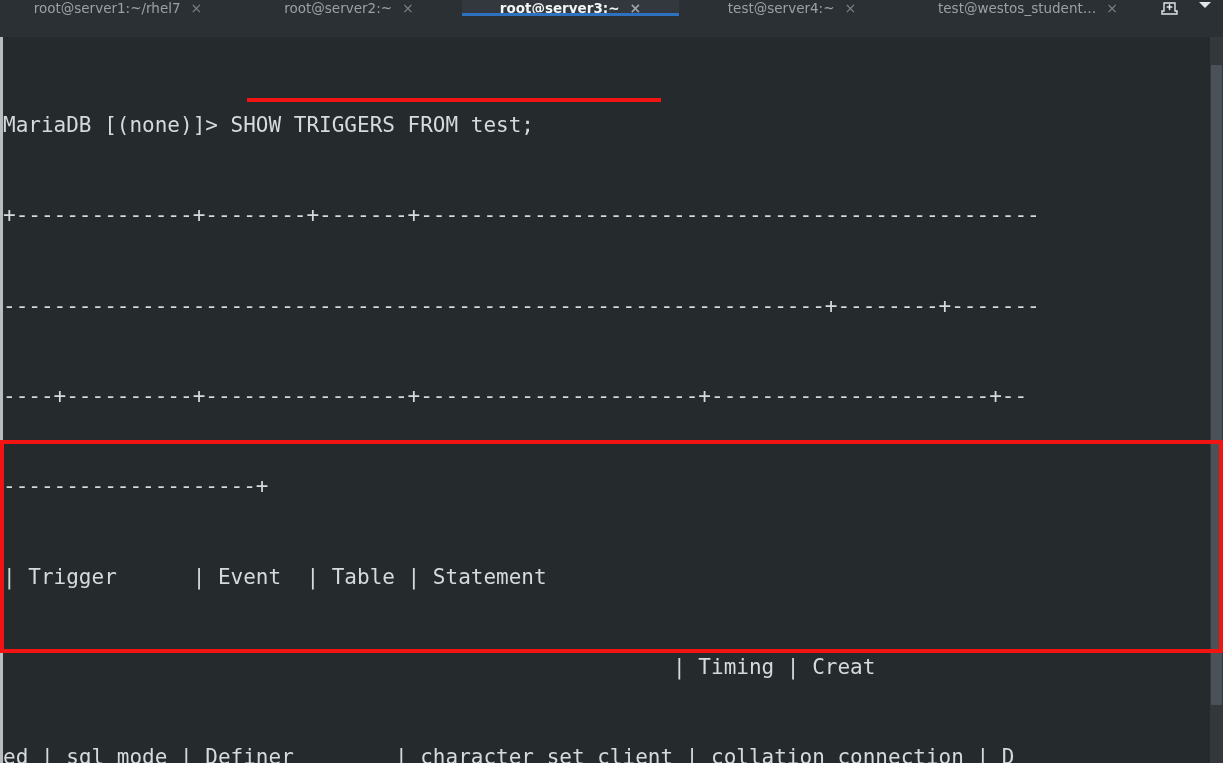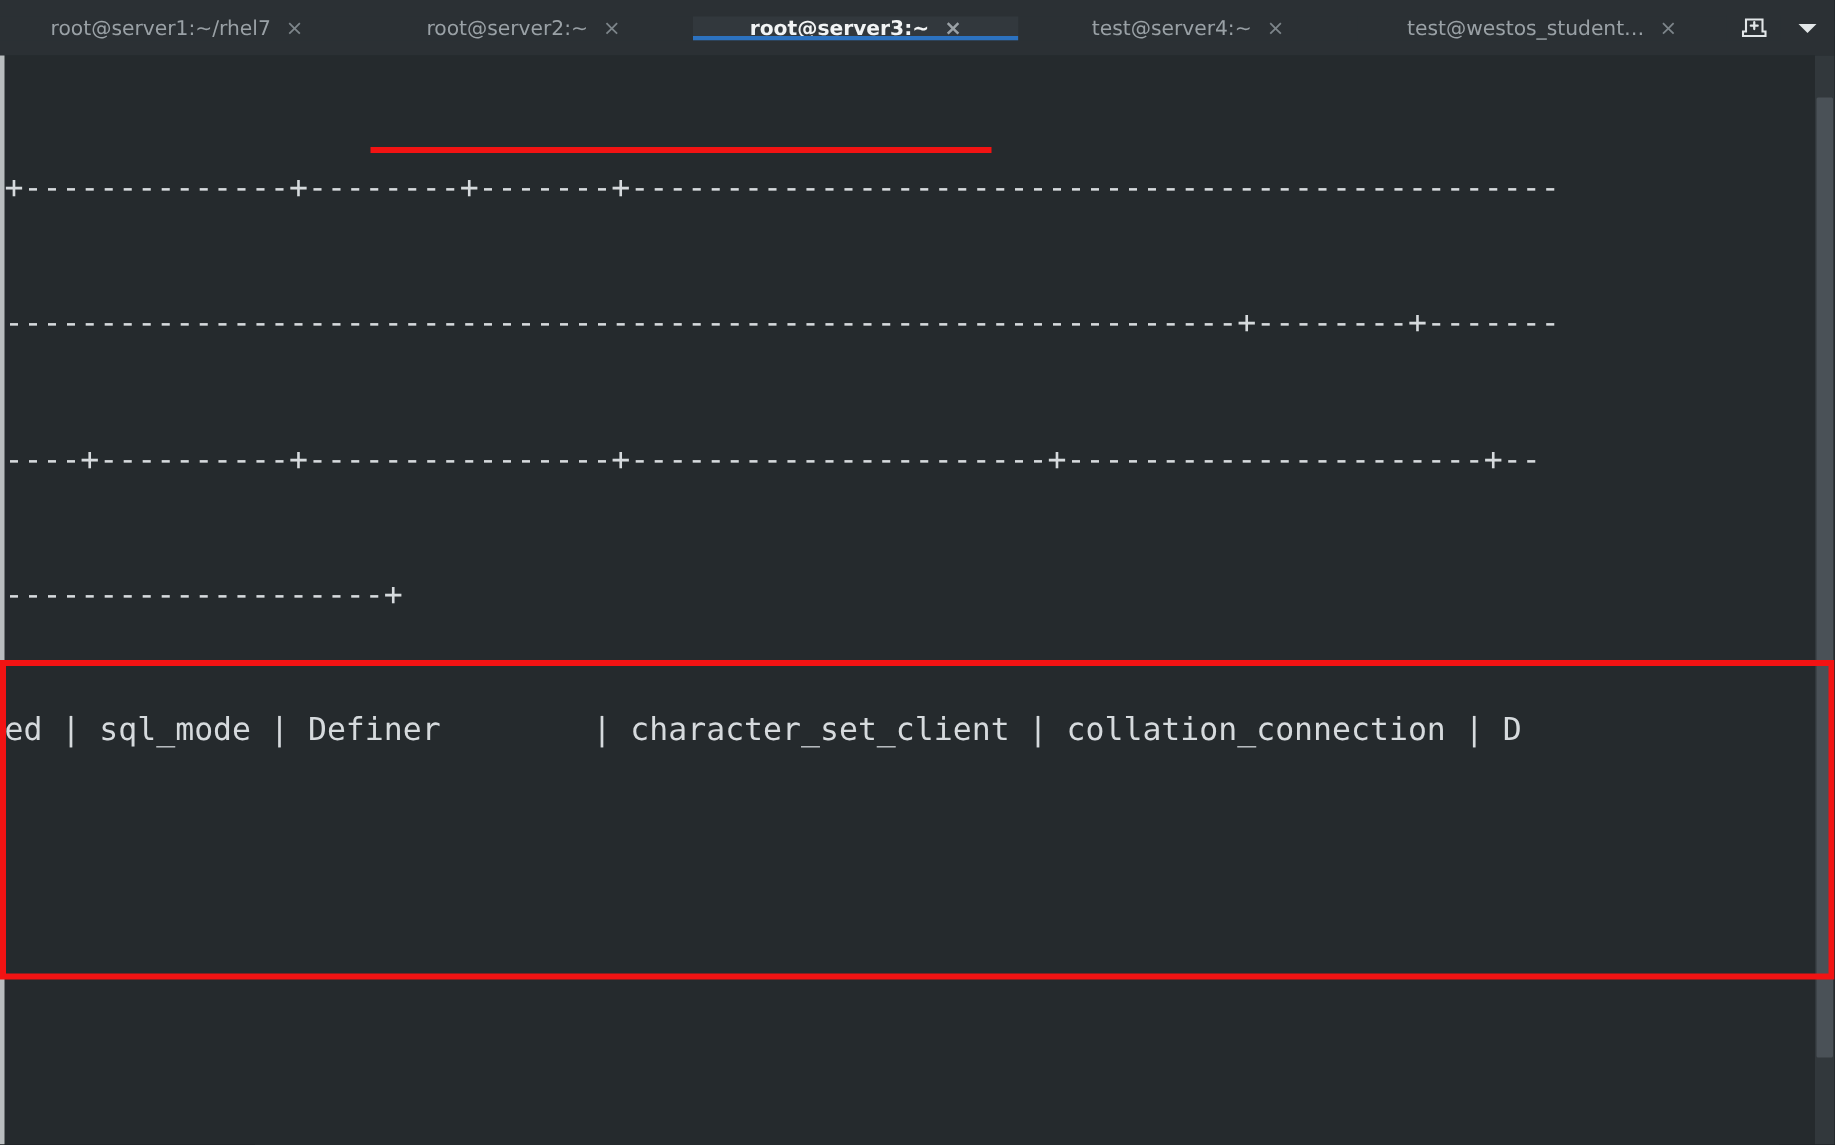--- a/index.html
+++ b/index.html
@@ -22,21 +22,21 @@
     overflow: hidden;
   }
 
   
   #tabbar {
     position: absolute;
     left: 0; top: 0;
     width: 1223px; height: 37px;
     background: #2b3034;
     display: flex;
-    align-items: center;
+    align-items: flex-start;
     box-sizing: border-box;
   }
   .tab {
     position: relative;
     display: flex;
     align-items: center;
     justify-content: center;
     gap: 10px;
     box-sizing: border-box;
     font-family: "DejaVu Sans", sans-serif;
@@ -185,24 +185,27 @@
       <svg width="14" height="10" viewBox="0 0 14 10">
         <path d="M1 2 L7 8 L13 2 Z" fill="#e2e6e8"></path>
       </svg>
     </div>
   </div>
 
   <div id="term-wrap">
     <div id="left-edge"></div>
 
     <div id="term">
+      <div class="line">MariaDB [(none)]&gt; SHOW TRIGGERS FROM test;</div>
       <div class="line">+--------------+--------+-------+-------------------------------------------------</div>
       <div class="line">-----------------------------------------------------------------+--------+-------</div>
       <div class="line">----+----------+----------------+----------------------+----------------------+--</div>
       <div class="line">--------------------+</div>
+      <div class="line">| Trigger      | Event  | Table | Statement                                       </div>
+      <div class="line">                                                     | Timing | Creat</div>
       <div class="line">ed | sql_mode | Definer        | character_set_client | collation_connection | D</div>
       
       
       
       
       
       
       
       
       

